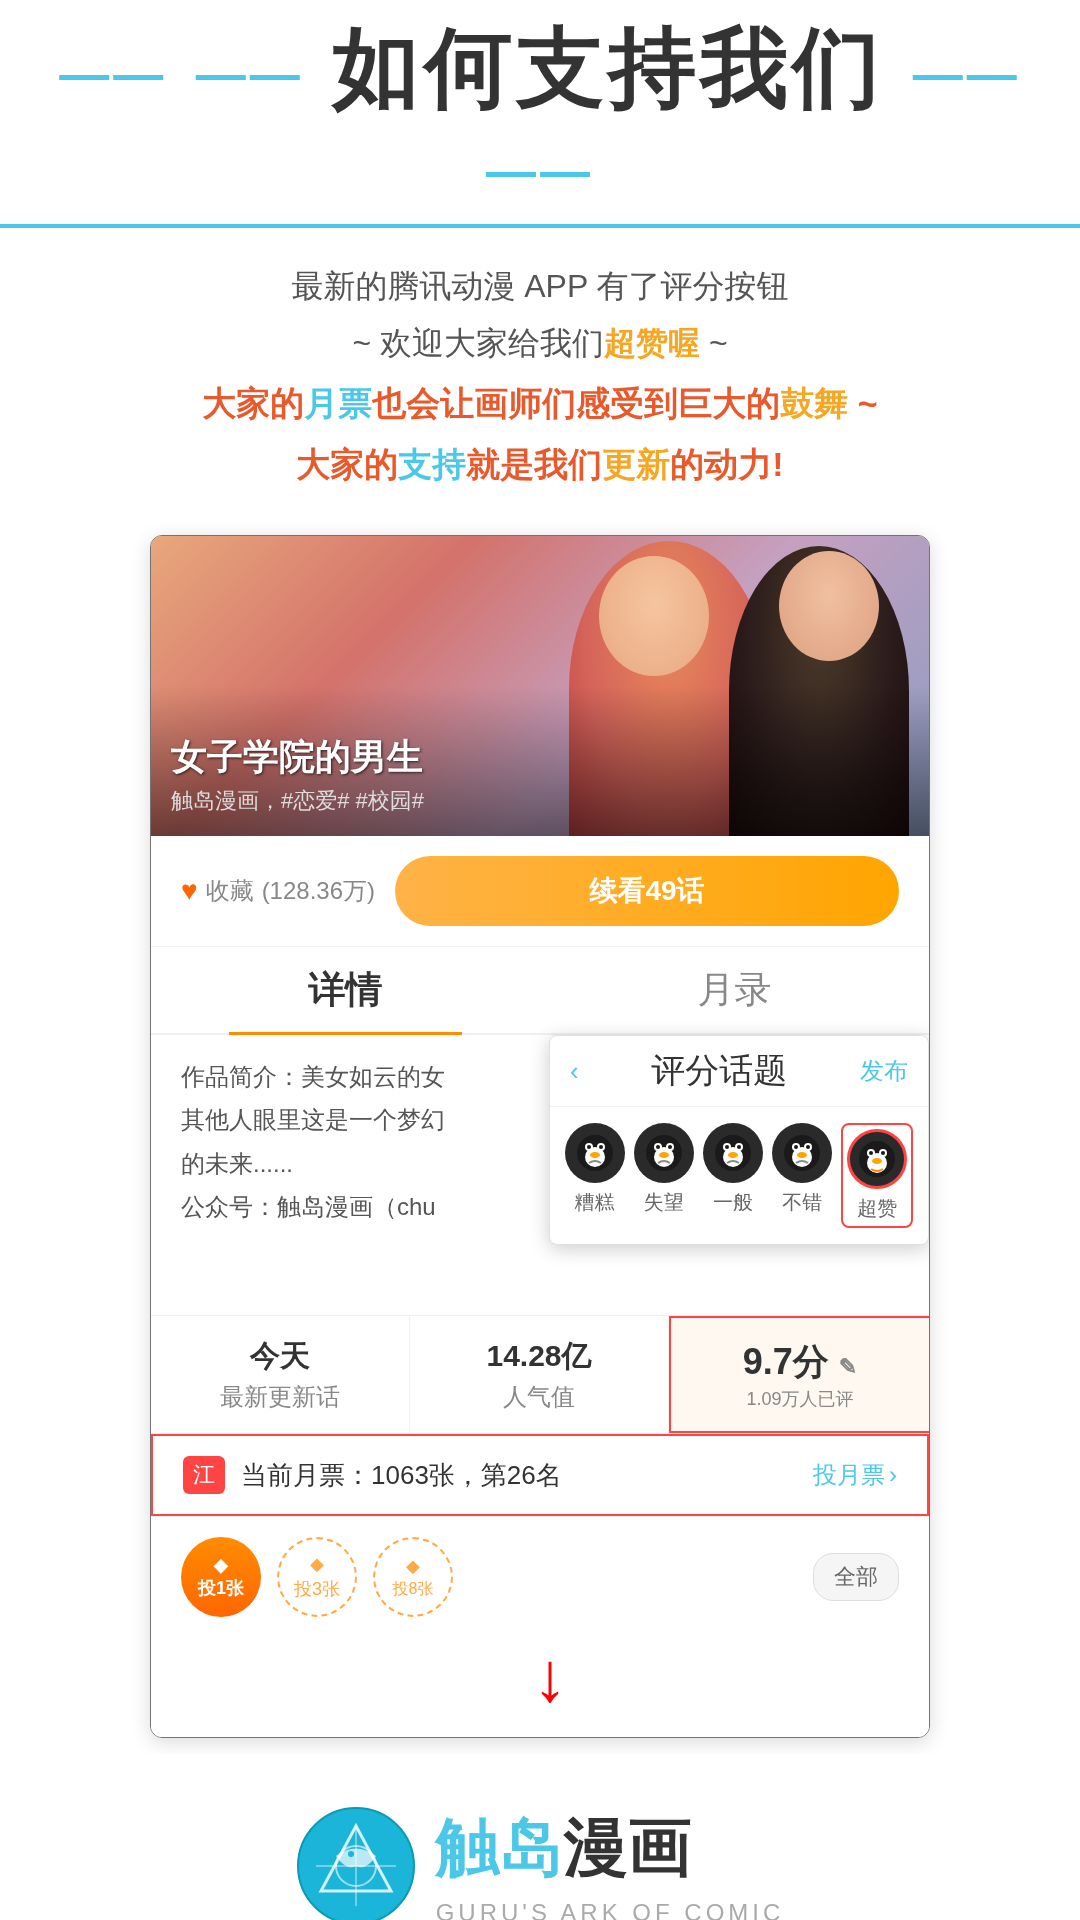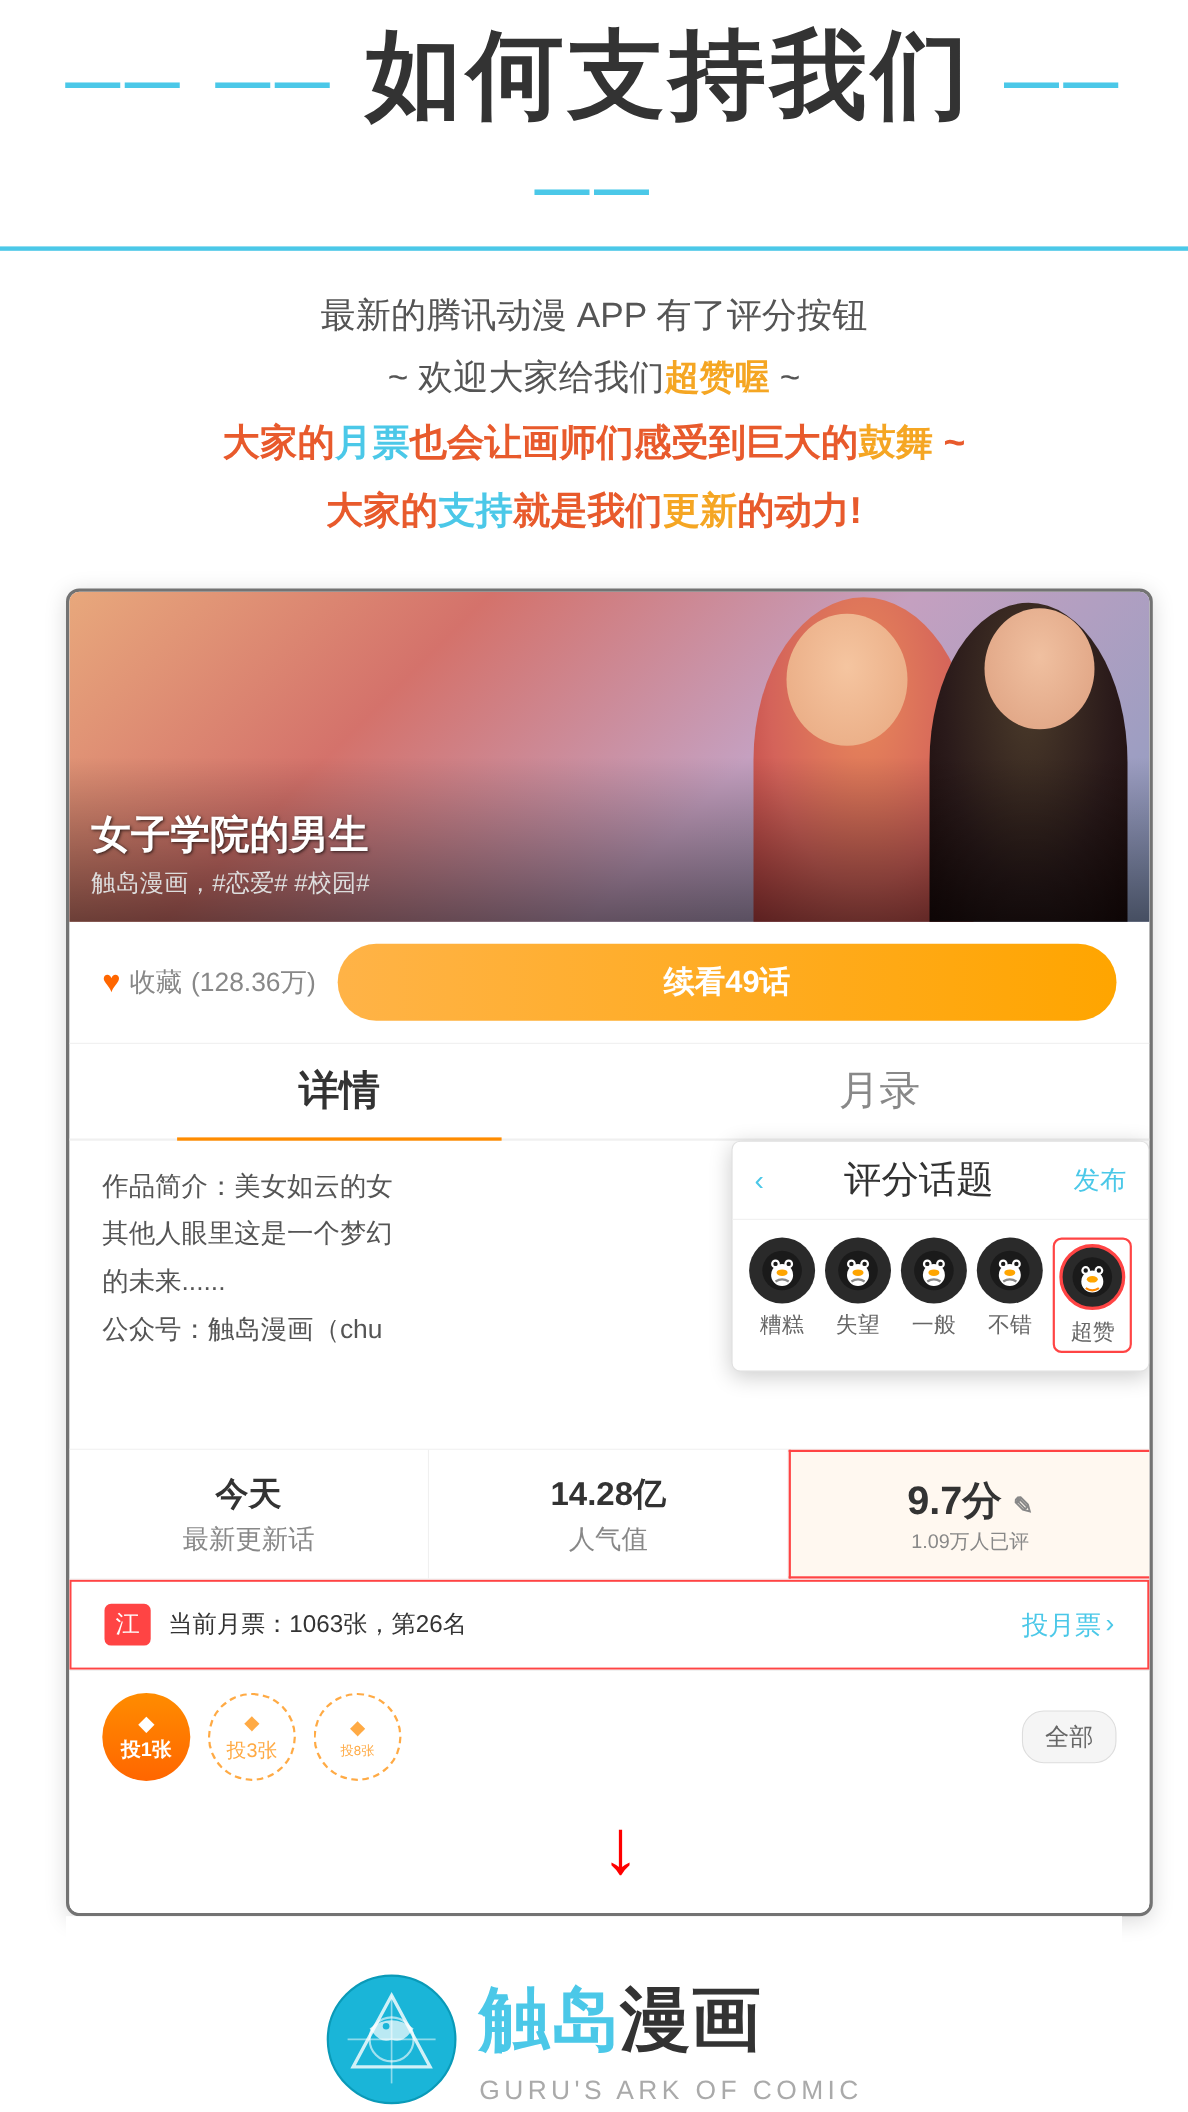--- a/index.html
+++ b/index.html
@@ -67,25 +67,25 @@
       font-weight: bold;
     }
     .text-line-bold .highlight-orange2 {
       color: #f5a623;
       font-weight: bold;
     }
 
     
     .phone-mockup {
       background: #fff;
-      border: 3px solid #737373;
+      border: 1px solid #737373;
       border-radius: 12px;
       overflow: hidden;
-      margin: 0 auto;
-      width: 988px;
+      margin: 16px auto;
+      width: 780px;
       box-shadow: 0 4px 20px rgba(0,0,0,0.15);
     }
 
     
     .manga-cover {
       width: 100%;
       height: 300px;
       background: linear-gradient(135deg, #e8a87c 0%, #d4726b 30%, #c5a0c0 60%, #8b9dc3 100%);
       position: relative;
       display: flex;
@@ -304,21 +304,21 @@
     }
     .monthly-badge {
       background: #ff4444;
       color: #fff;
       border-radius: 6px;
       padding: 4px 10px;
       font-size: 22px;
       margin-right: 16px;
     }
     .monthly-text {
-      font-size: 22px;
+      font-size: 26px;
       color: #333;
       flex: 1;
     }
     .monthly-vote-btn {
       color: #4bc8e8;
       font-size: 24px;
       display: flex;
       align-items: center;
       gap: 4px;
     }
@@ -693,21 +693,21 @@
           </div>
           <div class="vote-option-outline">
             <div style="display:flex;flex-direction:column;align-items:center;gap:2px;">
               <span style="font-size:18px;color:#ffaa44;">◆</span>
               <span style="font-size:18px;color:#ffaa44;">投3张</span>
             </div>
           </div>
           <div class="vote-option-outline">
             <div style="display:flex;flex-direction:column;align-items:center;gap:2px;">
               <span style="font-size:18px;color:#ffaa44;">◆</span>
-              <span style="font-size:12px;color:#ffaa44;text-align:center;">投8张</span>
+              <span style="font-size:16px;color:#ffaa44;text-align:center;">投8张</span>
             </div>
           </div>
           <button class="vote-all-btn">
             <span>全部</span>
           </button>
         </div>
         <div class="vote-row">
           <span class="red-arrow-down">↓</span>
         </div>
       </div>

